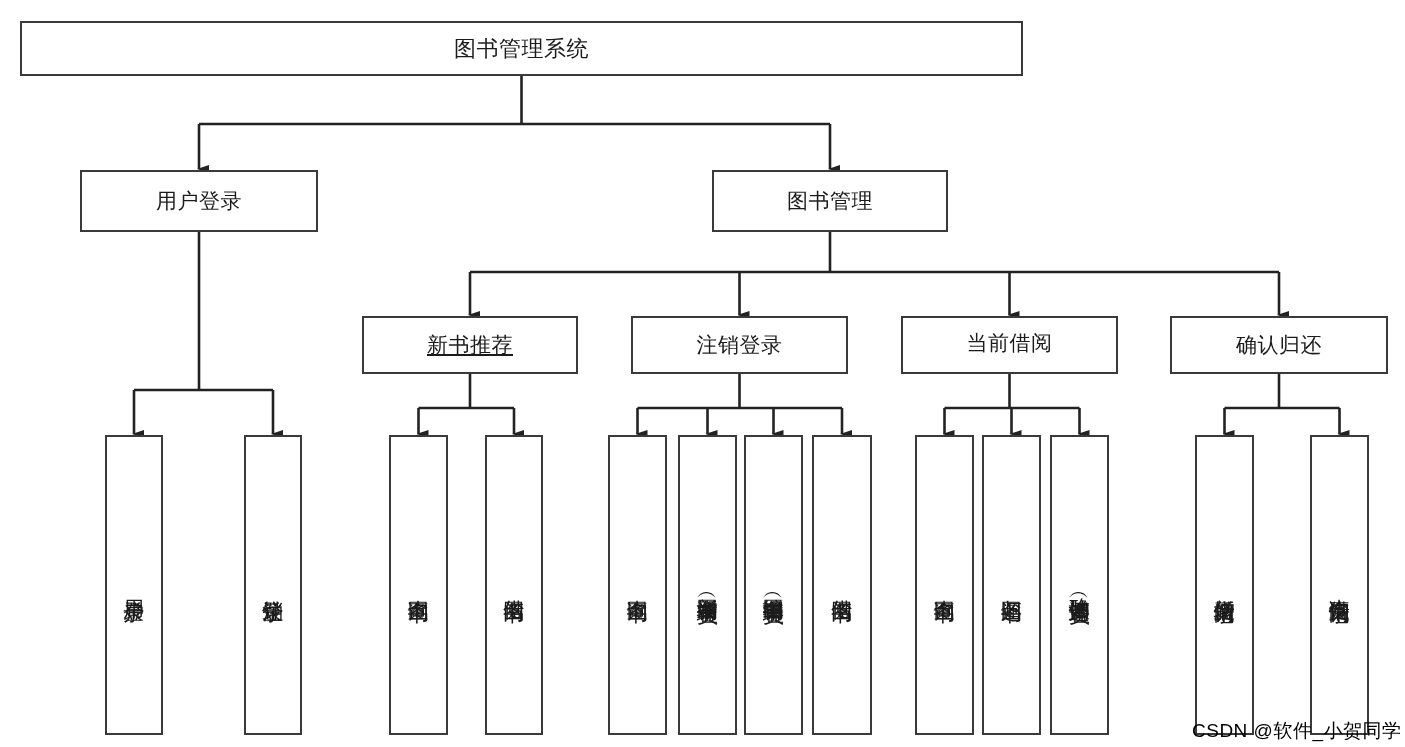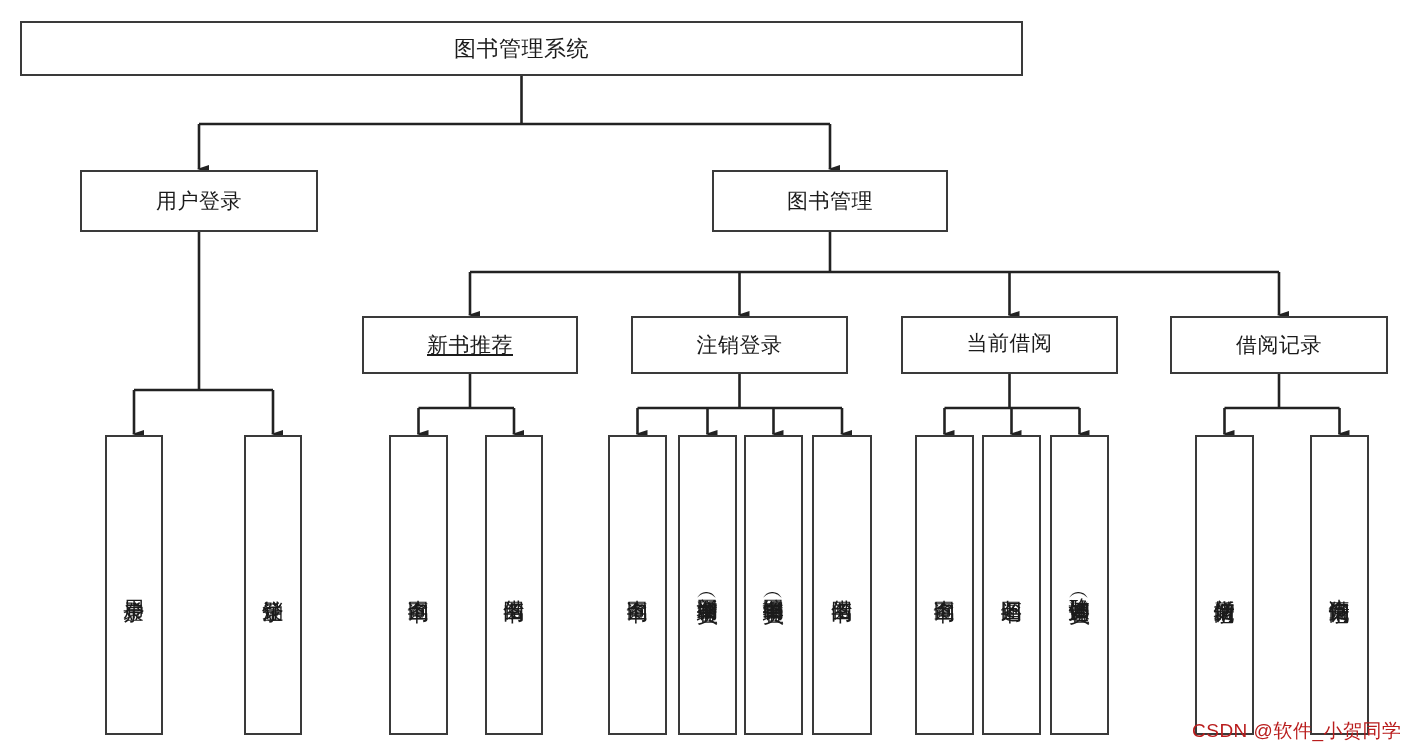--- a/index.html
+++ b/index.html
@@ -53,21 +53,21 @@
     writing-mode: vertical-rl;
     text-orientation: upright;
     font-size: 21px;
     line-height: 1.22;
     letter-spacing: 1px;
     max-height: 100%;
   }
   .node.root .label { font-size: 22px; }
   .watermark {
     position: absolute;
-    color: #b91c1c;
+    color: #000000;
     font-size: 19px;
     white-space: nowrap;
     letter-spacing: 0.5px;
     pointer-events: none;
   }
 </style>
 </head>
 <body>
 
 <div id="canvas">
@@ -131,21 +131,21 @@
       <div class="node horiz" style="left: 362px; top: 316px; width: 216px; height: 58px; text-decoration: underline;">
         <span class="label">新书推荐</span>
       </div>
       <div class="node horiz" style="left: 631px; top: 316px; width: 217px; height: 58px;">
         <span class="label">注销登录</span>
       </div>
       <div class="node horiz" style="left: 901px; top: 316px; width: 217px; height: 58px; font-family: Liberation Mono, monospace;">
         <span class="label">当前借阅</span>
       </div>
       <div class="node horiz" style="left: 1170px; top: 316px; width: 218px; height: 58px;">
-        <span class="label">借阅记录</span>
+        <span class="label">确认归还</span>
       </div>
     </div>
   <div id="leaf-layer">
       <div class="node vert" style="left: 105px; top: 435px; width: 58px; height: 300px;">
         <span class="label">用户登录</span>
       </div>
       <div class="node vert" style="left: 244px; top: 435px; width: 58px; height: 300px;">
         <span class="label">注销登录</span>
       </div>
       <div class="node vert" style="left: 389px; top: 435px; width: 59px; height: 300px;">

